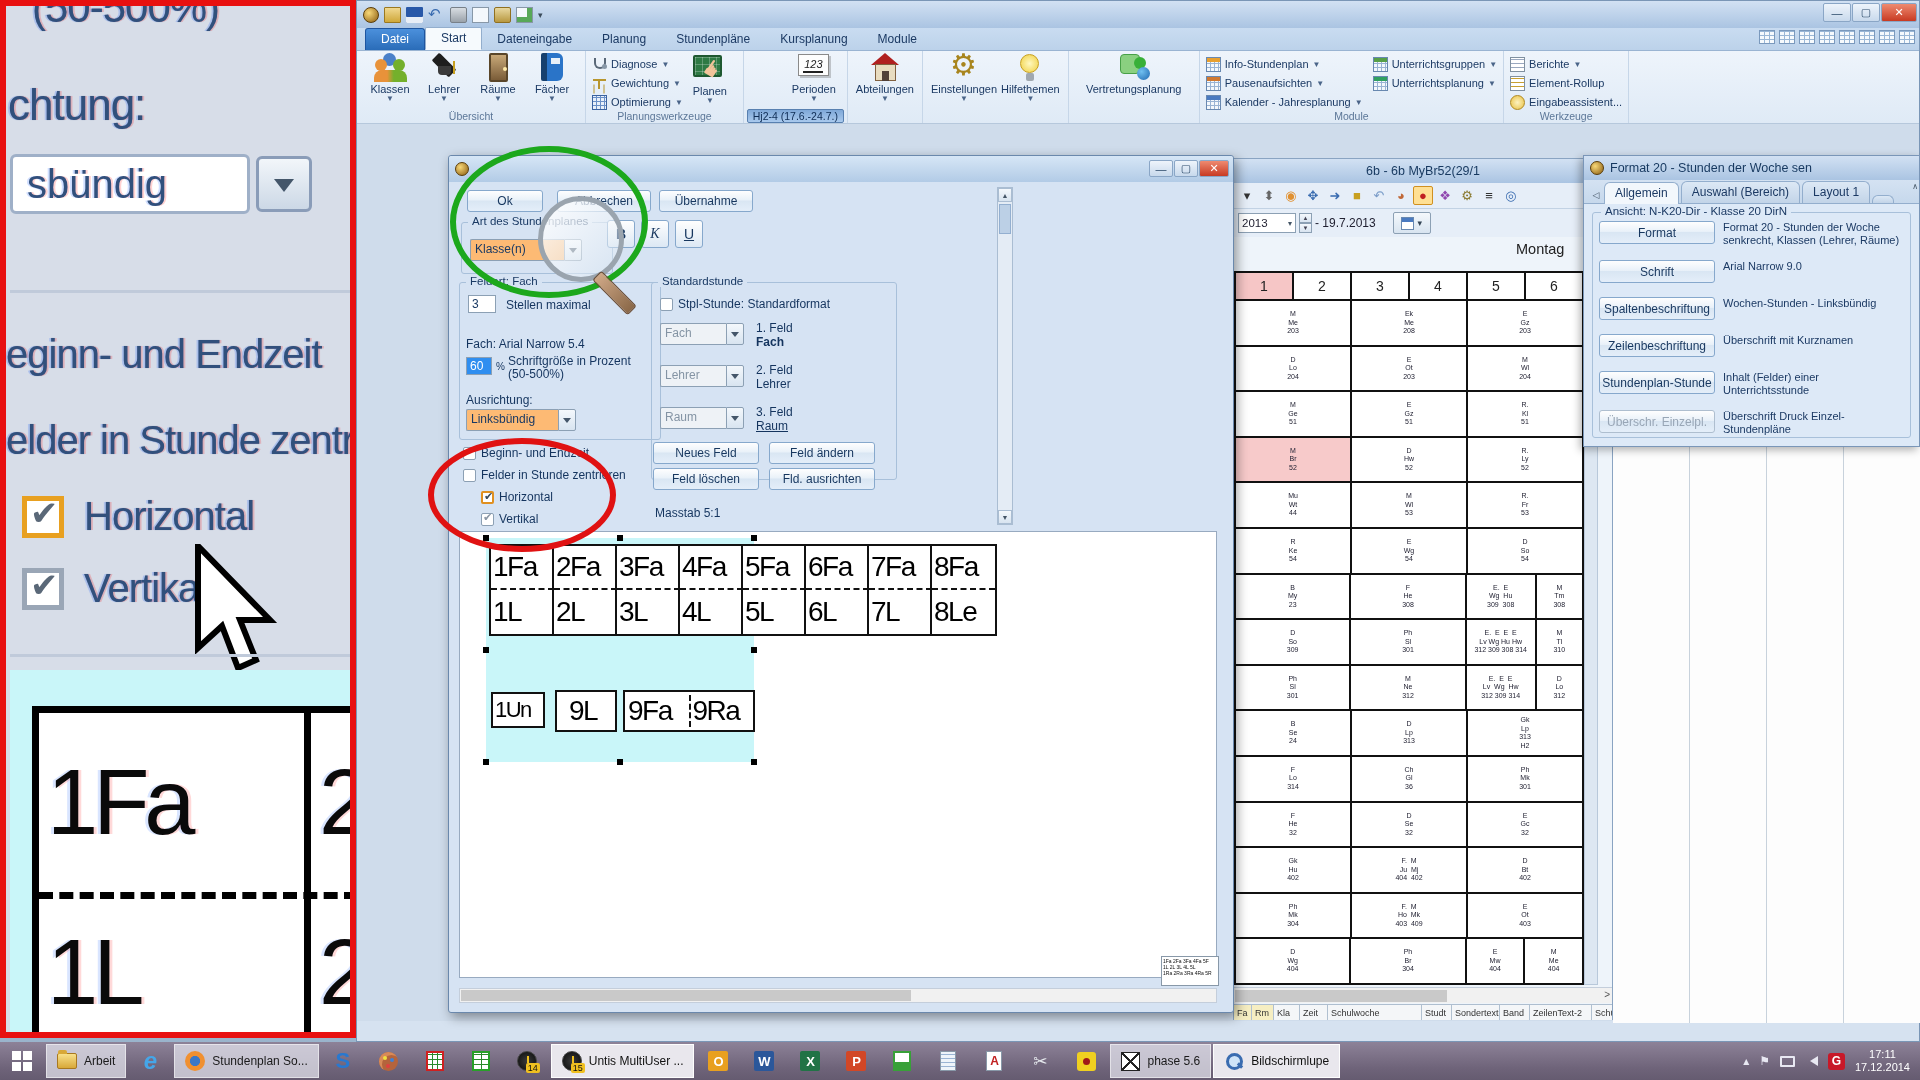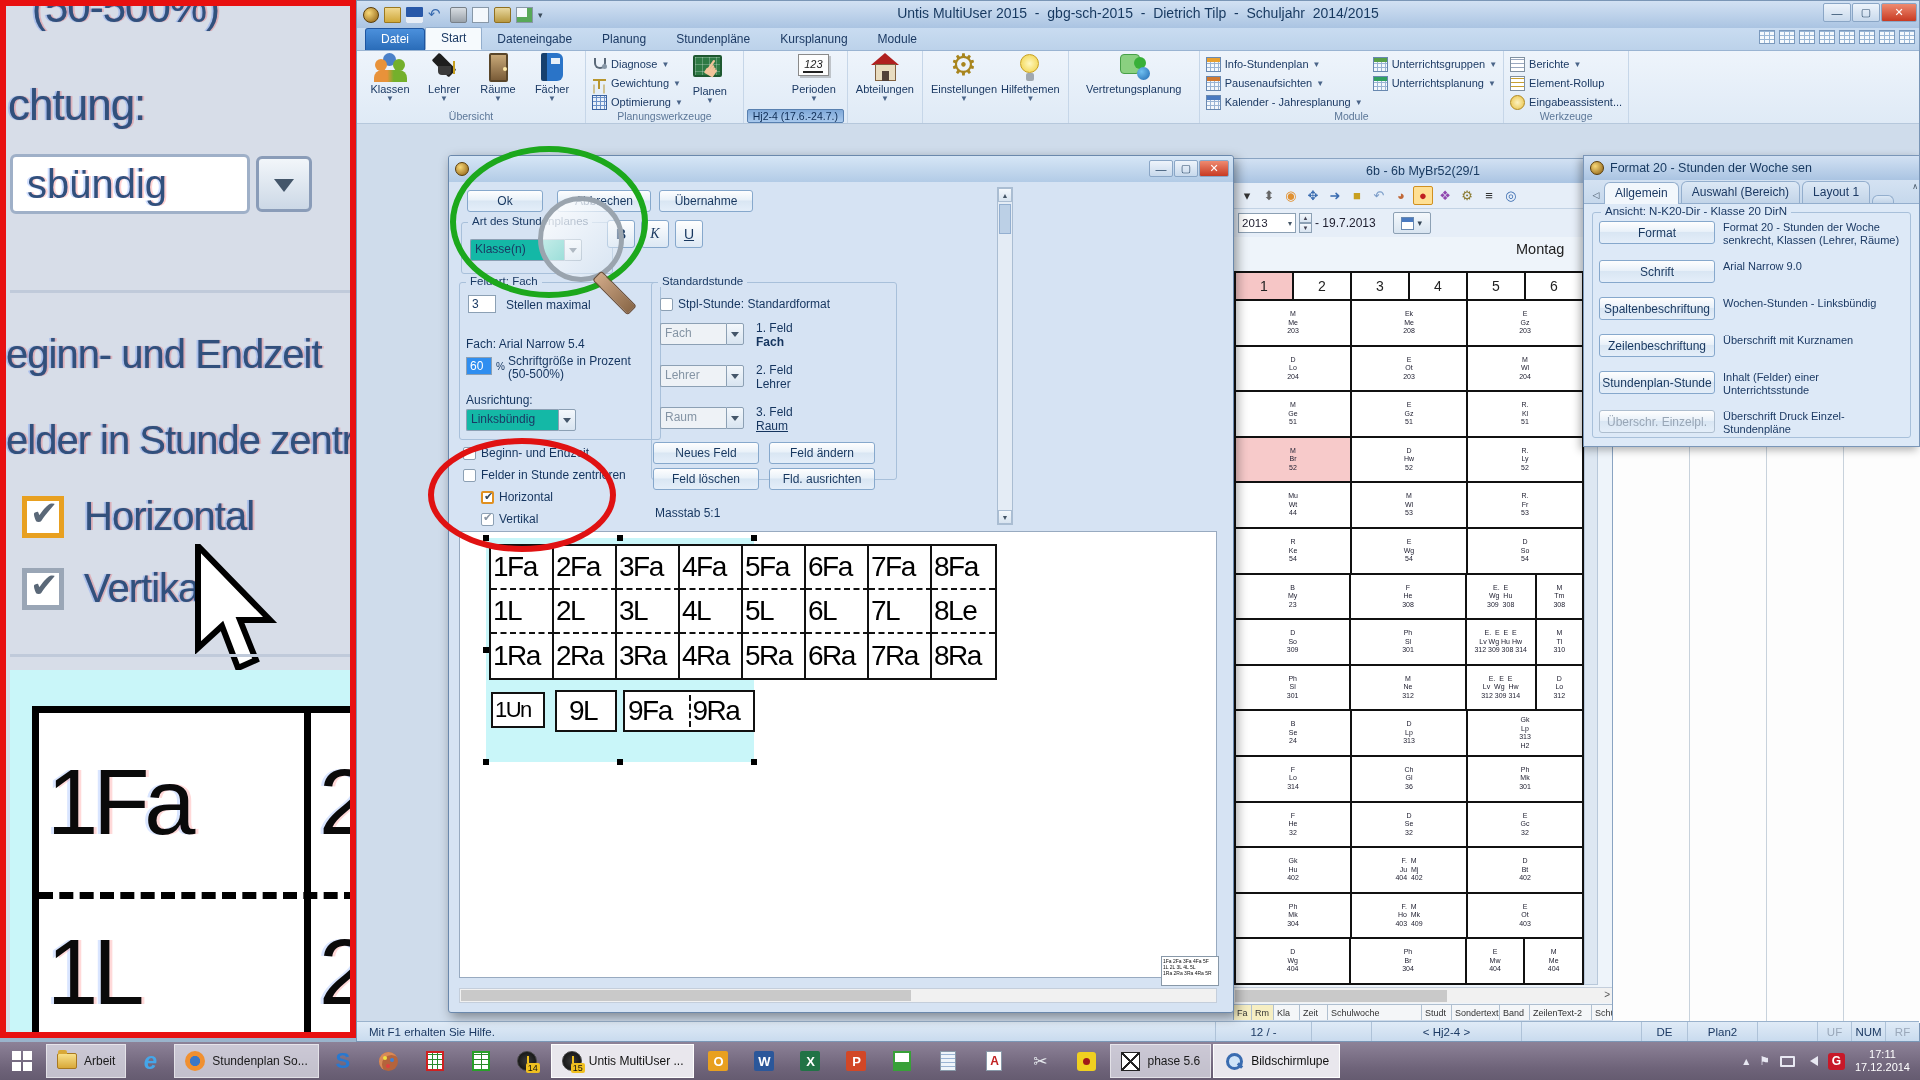--- a/index.html
+++ b/index.html
@@ -115,21 +115,21 @@
   #dlg .tbar{position:absolute;left:0;top:0;right:0;height:26px;background:linear-gradient(#d6e6f6,#b2cbe6);border-radius:3px 3px 0 0;display:flex;align-items:center;padding:0 6px;gap:6px}
   #dlg .dtitle{position:absolute;left:0;right:0;text-align:center;font-size:12.5px;color:#11335e;white-space:pre}
   #dlg .winbtns{top:4px;right:4px}
   #dlg .wb{width:24px;height:17px}
   #dlg .wb.close{width:30px}
   .btn{background:linear-gradient(#fefefe,#e9f1f9 45%,#d9e6f3 50%,#e4eef9);border:1px solid #86a8cc;border-radius:3px;color:#17375f;font-size:12px;display:flex;align-items:center;justify-content:center}
   .btn.dis{color:#98a6b6;border-color:#aebecf}
   .gbox{position:absolute;border:1px solid #a8c0da;border-radius:3px}
   .glab2{position:absolute;top:-8px;left:6px;background:#d6e3f3;padding:0 4px;font-size:11.5px;color:#1a3a64;white-space:nowrap}
   .dd{position:absolute;display:flex;height:22px}
-  .ddv{flex:1;background:#14b8a6;border:1px solid #8ca0b4;border-right:none;padding:2px 4px;font-size:12px;color:#1a3a64;border-radius:2px 0 0 2px;overflow:hidden;white-space:nowrap}
+  .ddv{flex:1;background:#fdba74;border:1px solid #8ca0b4;border-right:none;padding:2px 4px;font-size:12px;color:#1a3a64;border-radius:2px 0 0 2px;overflow:hidden;white-space:nowrap}
   .ddb{width:18px;background:linear-gradient(#f4f8fc,#d8e4f0);border:1px solid #8ca0b4;border-radius:0 2px 2px 0;display:flex;align-items:center;justify-content:center}
   .ddb::after{content:"";border:4px solid transparent;border-top:5px solid #44566a;margin-top:5px}
   .dd.dis .ddv{background:#eef2f6;color:#8494a4}
   .cb{width:13px;height:13px;background:#fff;border:1px solid #8ca0b4;display:inline-block;position:relative;border-radius:2px;flex:none}
   .cb.on::after{content:"✔";position:absolute;left:1px;top:-3px;font-size:11px;color:#3a4a5a}
   .cb.amber{border:2px solid #e09020}
   .cb.gray::after{color:#8a96a4}
   .cbl{position:absolute;display:flex;gap:5px;align-items:center;white-space:nowrap}
   .inp{position:absolute;background:#fff;border:1px solid #8ca0b4;font-size:12px;padding:1px 3px;color:#1a3a64}
   .inp.sel{background:#2f8ef0;color:#fff}
@@ -214,21 +214,20 @@
   .trg{width:17px;height:17px;background:#c81828;border-radius:3px;color:#fff;font-size:12px;font-weight:bold;display:flex;align-items:center;justify-content:center}
   #trclock{text-align:center;font-size:11px;line-height:13px;color:#fff}
 </style>
 </head>
 <body>
 
 <div id="screen">
 
   <div id="main">
     <div class="titlebar">
-      <div class="title-center">Untis MultiUser 2015  -  gbg-sch-2015  -  Dietrich Tilp  -  Schuljahr  2014/2015</div>
       <div class="qat">
         <span class="qi" style="border-radius:50%;background:radial-gradient(circle at 35% 35%,#f8d878,#8a5c10);border:1px solid #5a3c08;width:16px"></span>
         <span class="qi" style="background:linear-gradient(#f0d890,#cfa83a);border:1px solid #9a7820;border-radius:1px"></span>
         <span class="qi" style="background:#2858a8;border-radius:1px;box-shadow:inset 0 -6px 0 #e8eef6"></span>
         <span class="qi" style="color:#3a6cb0;font-size:15px;line-height:14px">↶</span>
         <span class="qi" style="background:linear-gradient(#d8dde2,#9aa2aa);border:1px solid #788088;border-radius:2px"></span>
         <span class="qi" style="background:#f4f8fc;border:1px solid #8898a8"></span>
         <span class="qi" style="background:linear-gradient(#e8d8a0,#b89840);border:1px solid #907020;border-radius:2px"></span>
         <span class="qi" style="background:#f4f8fc;border:1px solid #8898a8;box-shadow:inset -5px -5px 0 #58a858"></span>
         <span style="font-size:9px;color:#3a4a5a">▾</span>
@@ -432,34 +431,20 @@
               <span>Eingabeassistent...</span>
             </div>
         </div>
         <div class="glabel">Werkzeuge</div>
       </div>
     </div>
 
     <div id="ws"></div>
     <div id="wslines"></div>
 
-    <div id="sb">
-      <span style="padding-left:12px">Mit F1 erhalten Sie Hilfe.</span>
-      <span style="flex:1"></span>
-      <span class="sbi" style="width:96px">12 / -</span>
-      <span class="sbi" style="width:60px"></span>
-      <span class="sbi" style="width:150px">&lt; Hj2-4 &gt;</span>
-      <span class="sbi" style="width:120px"></span>
-      <span class="sbi" style="width:46px">DE</span>
-      <span class="sbi" style="width:70px">Plan2</span>
-      <span class="sbi" style="width:60px"></span>
-      <span class="sbflag dim">UF</span>
-      <span class="sbflag">NUM</span>
-      <span class="sbflag dim">RF</span>
-    </div>
   </div>
 
   <div id="tt">
     <div class="tbar">6b - 6b MyBr52(29/1</div>
     <div class="tttools">
         <div class="tbic" style="color: rgb(51, 51, 51);">▾</div>
         <div class="tbic" style="color: rgb(102, 102, 102);">⬍</div>
         <div class="tbic" style="color: rgb(224, 144, 48);">◉</div>
         <div class="tbic" style="color: rgb(58, 108, 176);">✥</div>
         <div class="tbic" style="color: rgb(58, 108, 176);">➜</div>
@@ -953,30 +938,20 @@
           </div>
           <div class="pvrow">
             <div class="pvcell">1L</div>
             <div class="pvcell">2L</div>
             <div class="pvcell">3L</div>
             <div class="pvcell">4L</div>
             <div class="pvcell">5L</div>
             <div class="pvcell">6L</div>
             <div class="pvcell">7L</div>
             <div class="pvcell">8Le</div>
-          </div>
-          <div class="pvrow">
-            <div class="pvcell">1Ra</div>
-            <div class="pvcell">2Ra</div>
-            <div class="pvcell">3Ra</div>
-            <div class="pvcell">4Ra</div>
-            <div class="pvcell">5Ra</div>
-            <div class="pvcell">6Ra</div>
-            <div class="pvcell">7Ra</div>
-            <div class="pvcell">8Ra</div>
           </div>
         </div>
       <div class="r4box" style="left:31px;top:160px;width:54px;height:36px;font-size:22px;padding-left:2px">1Un</div>
       <div class="r4box" style="left:95px;top:158px;width:62px;height:42px;font-size:28px;padding-left:12px">9L</div>
       <div class="r4box" style="left:163px;top:158px;width:132px;height:42px;font-size:28px">
         <span style="flex:1;padding-left:3px">9Fa</span>
           <span style="flex:1;border-left:2px dashed #111;padding-left:2px">9Ra</span>
       </div>
     </div>
     <div class="dhs">

